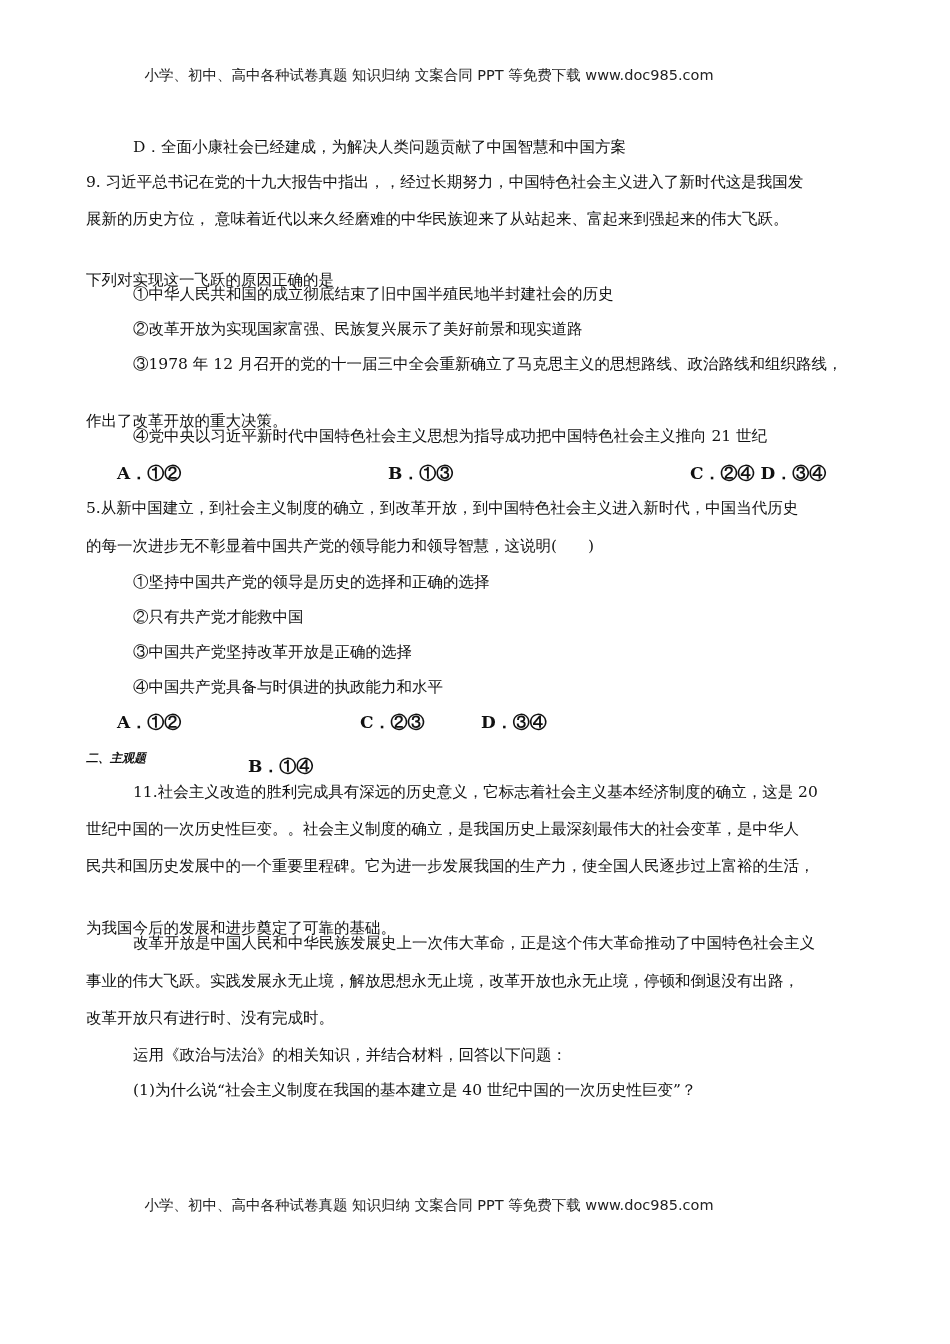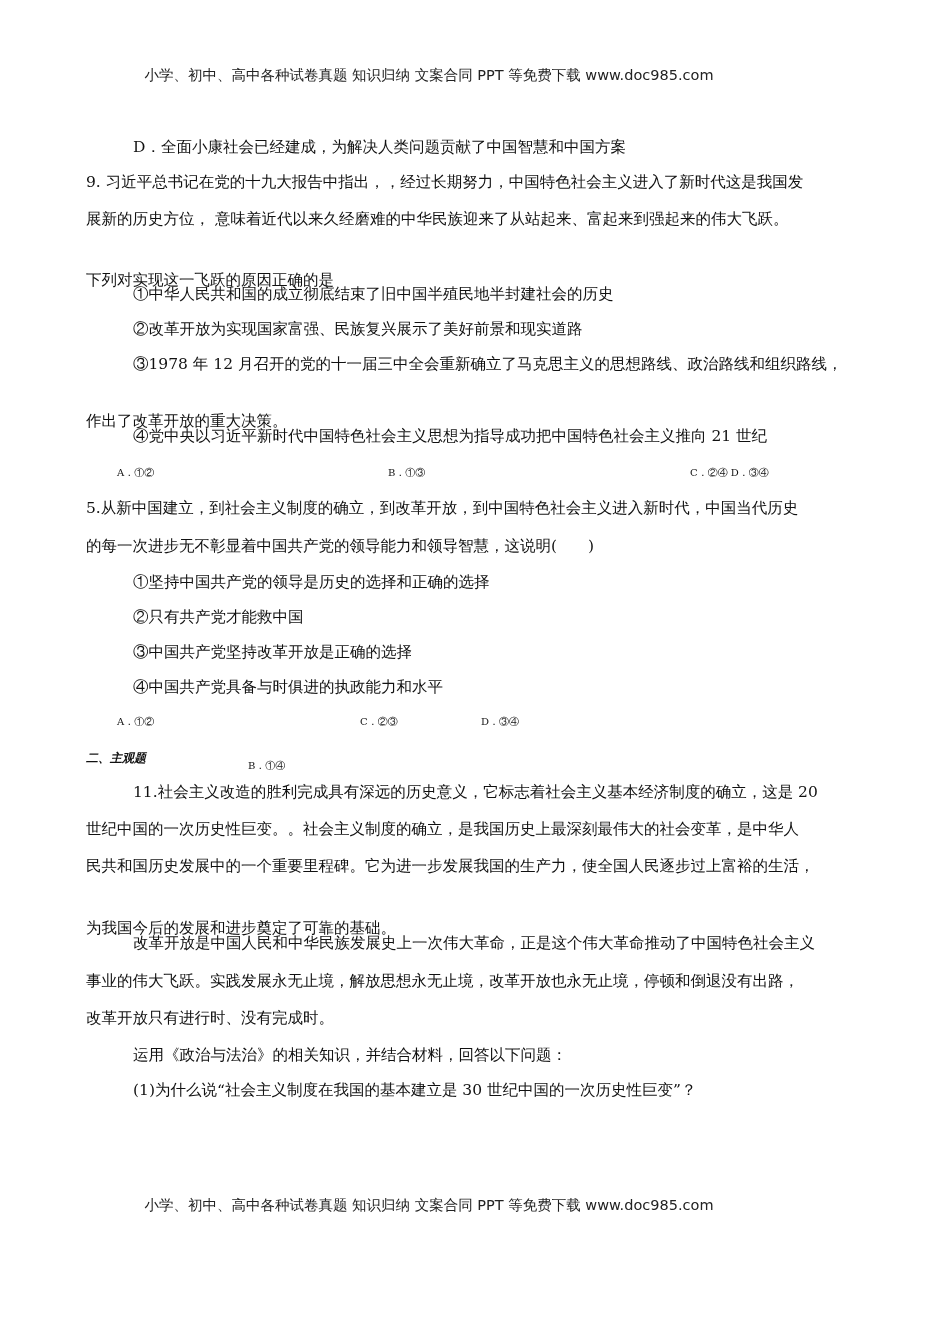--- a/index.html
+++ b/index.html
@@ -17,21 +17,21 @@
   .watermark.bottom { top: 1196px; }
   .line {
     position: absolute; font-size: 15.5px; white-space: nowrap; line-height: 20px;
   }
   .ind { left: 117px; margin-left: 16px; }
   .noind { left: 86px; }
   .heading {
     position: absolute; left: 86px; font-family: "DejaVu Sans", "Liberation Sans", sans-serif;
     font-weight: bold; font-size: 12px; line-height: 20px; font-style: italic;
   }
-  .opt { position: absolute; font-size: 10px; line-height: 20px; white-space: nowrap; }
+  .opt { position: absolute; font-size: 17px; line-height: 20px; white-space: nowrap; font-weight: bold; }
 </style>
 </head>
 <body>
 
 <div class="watermark top">小学、初中、高中各种试卷真题 知识归纳 文案合同 PPT 等免费下载   www.doc985.com</div>
 
 <div class="line ind" style="top:137px;">D．全面小康社会已经建成，为解决人类问题贡献了中国智慧和中国方案</div>
 
 <div class="line noind" style="top:172px;">9. 习近平总书记在党的十九大报告中指出，，经过长期努力，中国特色社会主义进入了新时代这是我国发</div>
 <div class="line noind" style="top:209px;">展新的历史方位，  意味着近代以来久经磨难的中华民族迎来了从站起来、富起来到强起来的伟大飞跃。</div>
@@ -65,15 +65,15 @@
 <div class="line ind" style="top:782px;">11.社会主义改造的胜利完成具有深远的历史意义，它标志着社会主义基本经济制度的确立，这是 20</div>
 <div class="line noind" style="top:819px;">世纪中国的一次历史性巨变。。社会主义制度的确立，是我国历史上最深刻最伟大的社会变革，是中华人</div>
 <div class="line noind" style="top:856px;">民共和国历史发展中的一个重要里程碑。它为进一步发展我国的生产力，使全国人民逐步过上富裕的生活，</div>
 <div class="line noind" style="top:894px;margin-top:24px;">为我国今后的发展和进步奠定了可靠的基础。</div>
 
 <div class="line ind" style="top:933px;">改革开放是中国人民和中华民族发展史上一次伟大革命，正是这个伟大革命推动了中国特色社会主义</div>
 <div class="line noind" style="top:971px;">事业的伟大飞跃。实践发展永无止境，解放思想永无止境，改革开放也永无止境，停顿和倒退没有出路，</div>
 <div class="line noind" style="top:1008px;">改革开放只有进行时、没有完成时。</div>
 
 <div class="line ind" style="top:1045px;">运用《政治与法治》的相关知识，并结合材料，回答以下问题：</div>
-<div class="line ind" style="top:1080px;">(1)为什么说“社会主义制度在我国的基本建立是 30 世纪中国的一次历史性巨变”？</div>
+<div class="line ind" style="top:1080px;">(1)为什么说“社会主义制度在我国的基本建立是 40 世纪中国的一次历史性巨变”？</div>
 
 <div class="watermark bottom">小学、初中、高中各种试卷真题 知识归纳 文案合同 PPT 等免费下载   www.doc985.com</div>
 
 </body></html>

